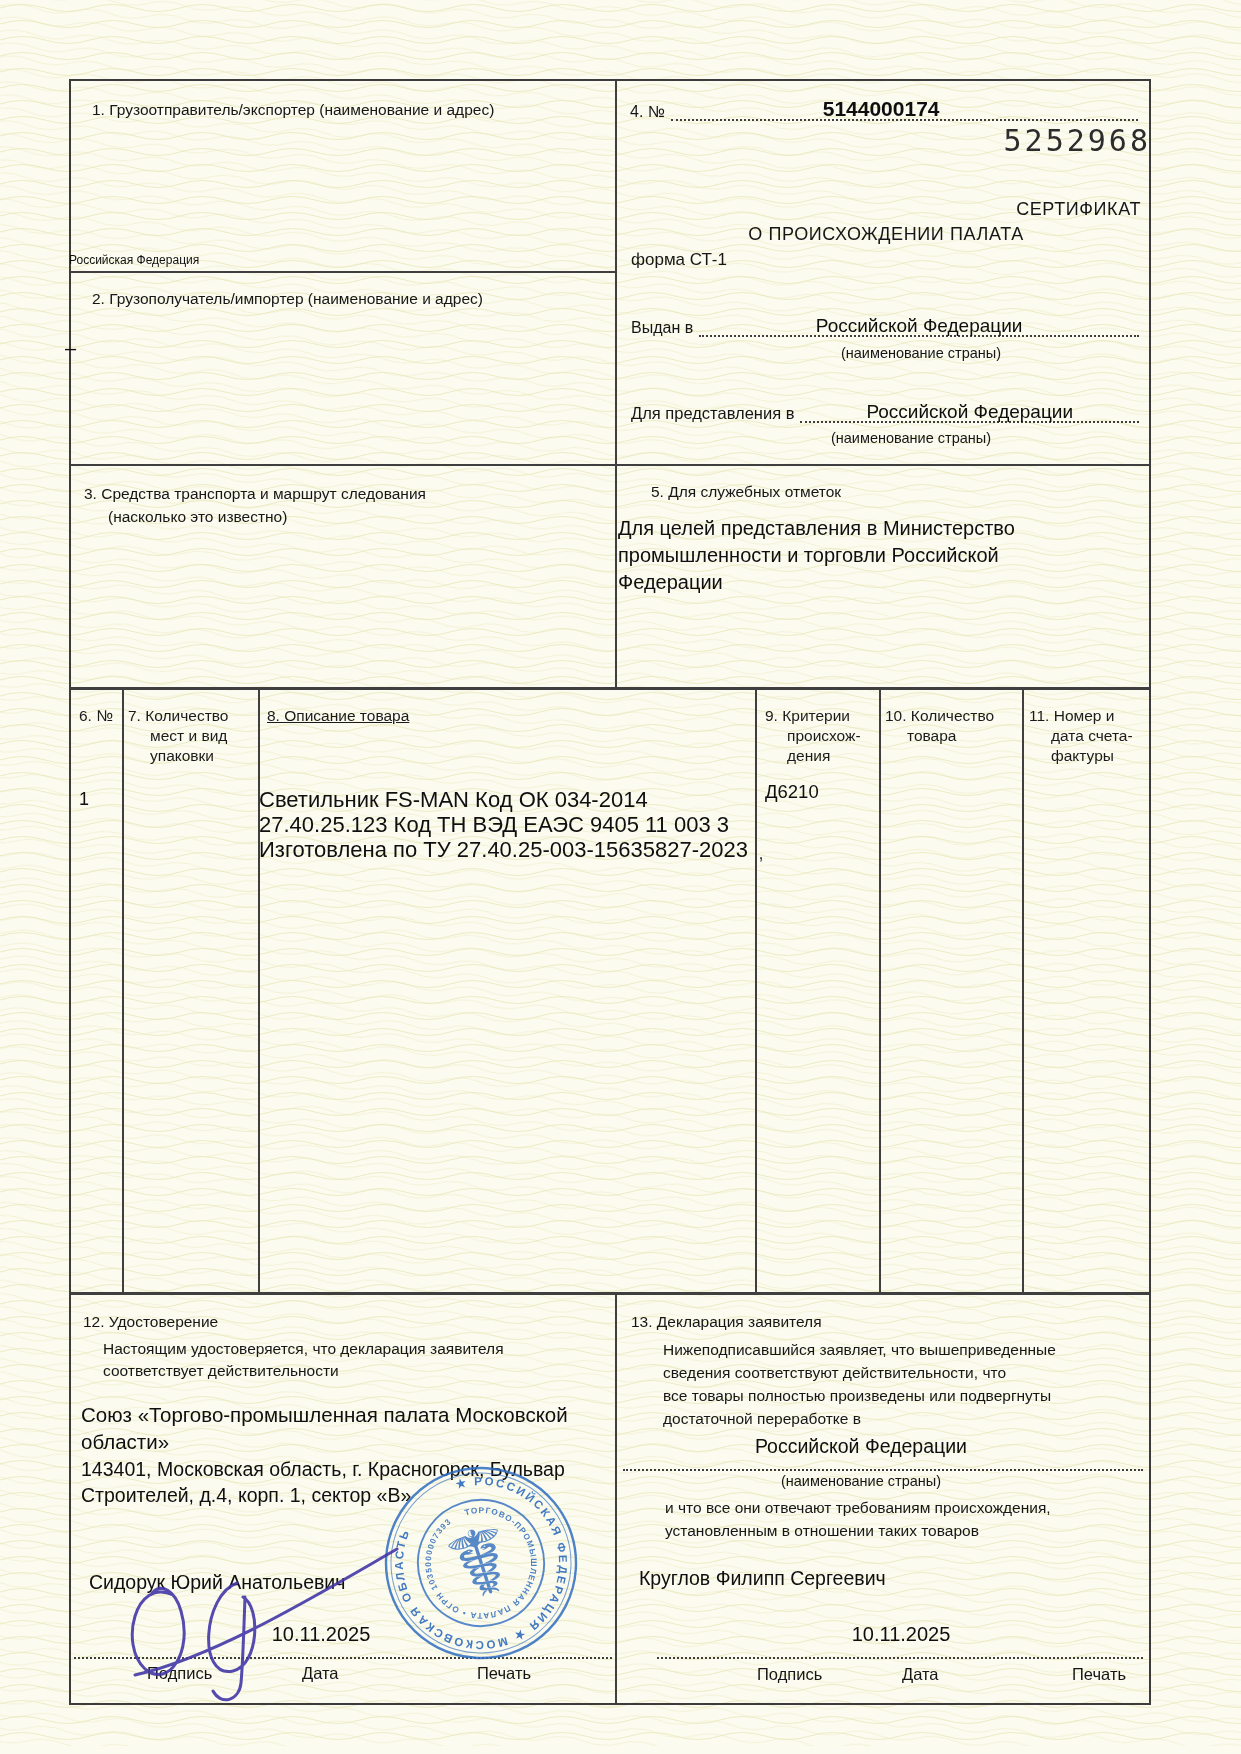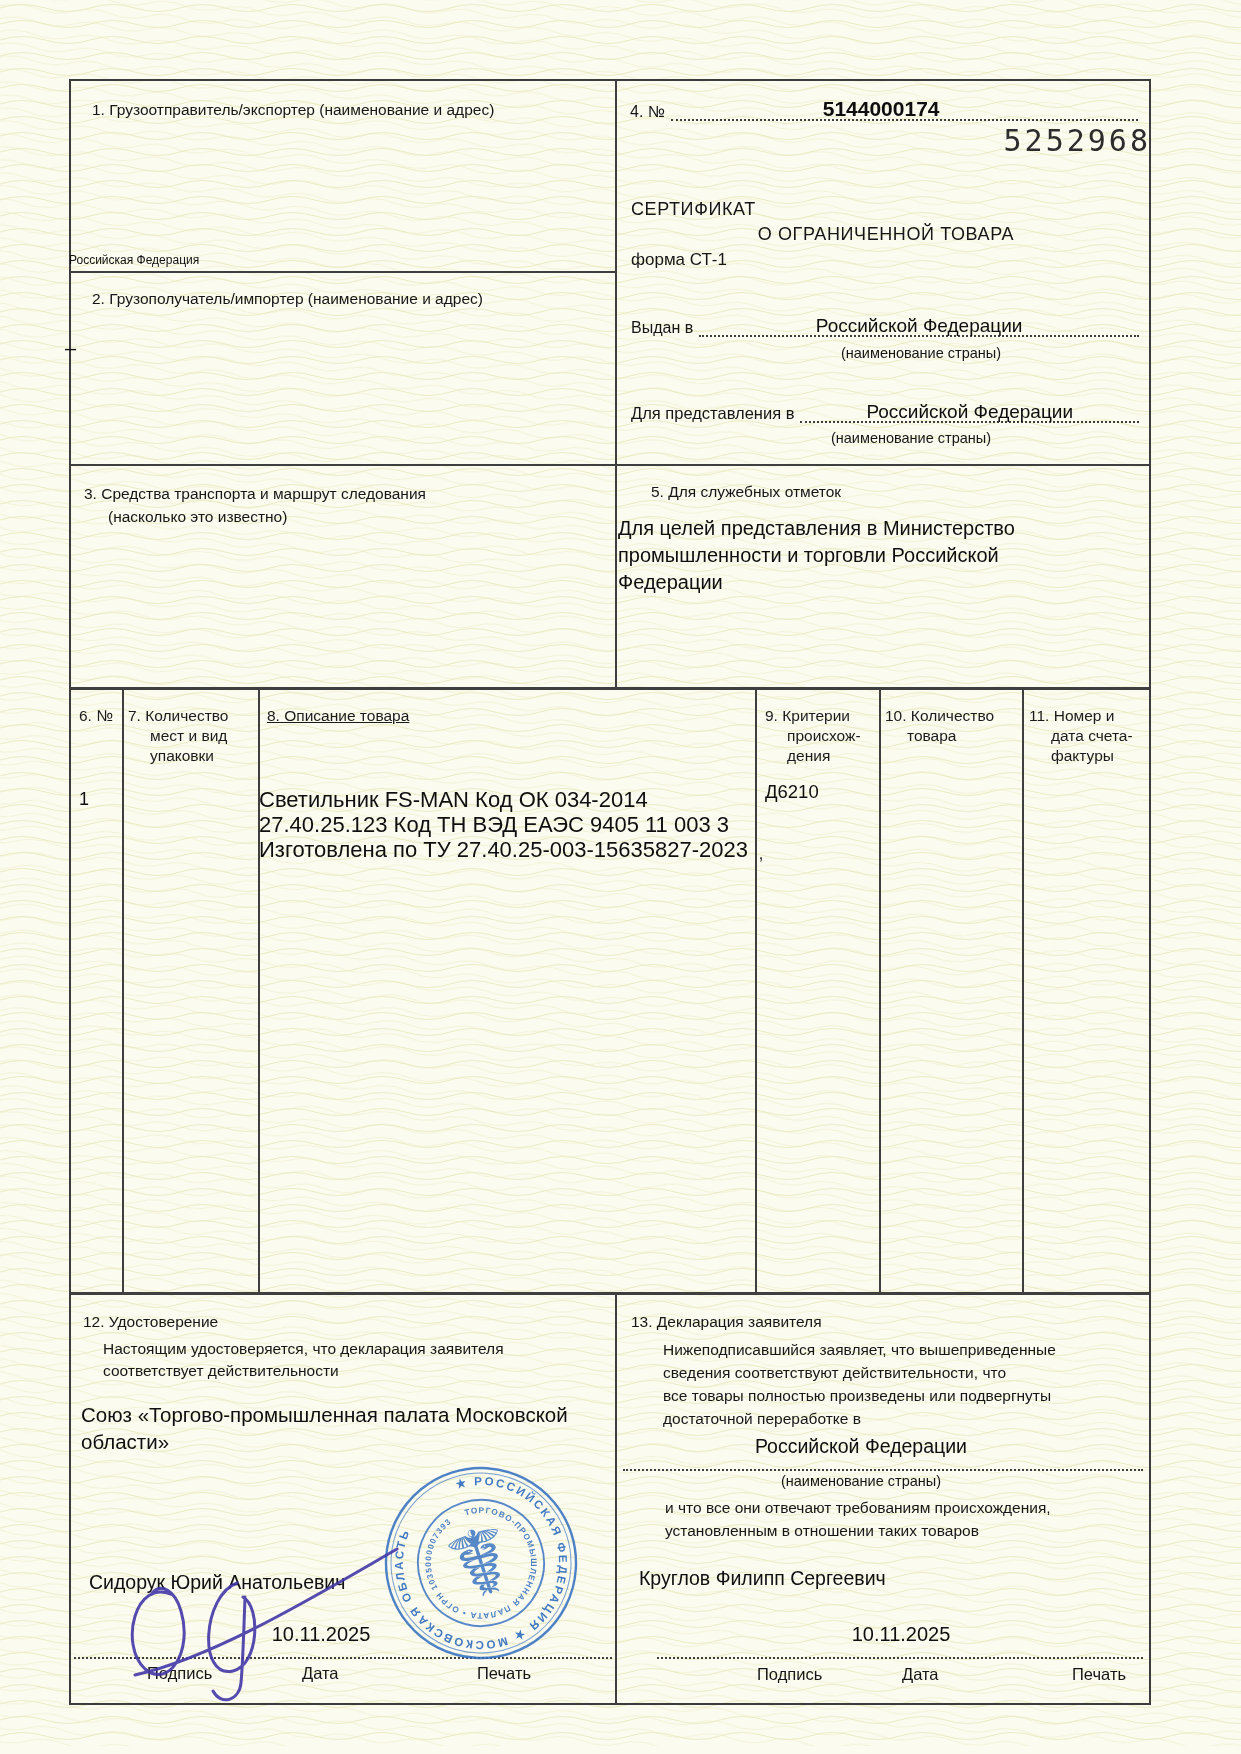--- a/index.html
+++ b/index.html
@@ -30,21 +30,21 @@
   .b3title{left:13px;top:404px;font-size:15.5px;}
   .b3sub{left:37px;top:427px;font-size:15.5px;}
   .rowdots{position:absolute;display:flex;align-items:flex-end;}
   .rowdots .lbl{margin-right:6px;white-space:nowrap;}
   .dotfill{flex:1;border-bottom:2px dotted #3e3e3e;position:relative;height:24px;}
   .b4row{left:559px;top:14px;width:508px;font-size:16px;}
   .numval{position:absolute;left:45%;transform:translateX(-50%);bottom:-2px;
           font-size:21px;font-weight:bold;color:#0e0e0e;white-space:nowrap;}
   .serial{left:810px;top:42px;width:270px;text-align:right;
           font-family:"DejaVu Sans Mono",monospace;font-size:30px;letter-spacing:3px;color:#2c2c2c;}
-  .ct1{left:560px;top:118px;width:510px;text-align:left;font-size:18px;letter-spacing:.6px;}
+  .ct1{left:560px;top:118px;width:510px;text-align:right;font-size:18px;letter-spacing:.6px;}
   .ct2{left:560px;top:143px;width:510px;text-align:center;font-size:18px;letter-spacing:.6px;}
   .ct3{left:560px;top:169px;width:510px;font-size:17px;}
   .issrow{left:560px;top:230px;width:508px;font-size:16px;}
   .valover{position:absolute;left:50%;transform:translateX(-50%);bottom:-2px;
            font-size:19px;color:#0e0e0e;white-space:nowrap;}
   .isshint{left:700px;top:264px;width:300px;text-align:center;font-size:14.5px;}
   .presrow{left:560px;top:316px;width:508px;font-size:16.5px;}
   .preshint{left:690px;top:349px;width:300px;text-align:center;font-size:14.5px;}
   .b5title{left:580px;top:402px;font-size:15.5px;}
   .b5note{left:547px;top:434px;font-size:20px;line-height:27px;color:#0f0f0f;}
@@ -136,21 +136,21 @@
     <div class="t b3sub">(насколько это известно)</div>
 
     <div class="rowdots b4row">
       <span class="lbl">4. №</span>
       <span class="dotfill">
         <b class="numval">5144000174</b>
       </span>
     </div>
     <div class="t serial">5252968</div>
     <div class="t ct1">СЕРТИФИКАТ</div>
-    <div class="t ct2">О ОГРАНИЧЕННОЙ ТОВАРА</div>
+    <div class="t ct2">О ПРОИСХОЖДЕНИИ ПАЛАТА</div>
     <div class="t ct3">форма СТ-1</div>
     <div class="rowdots issrow">
       <span class="lbl">Выдан в</span>
       <span class="dotfill">
         <span class="valover">Российской Федерации</span>
       </span>
     </div>
     <div class="t isshint">(наименование страны)</div>
     <div class="rowdots presrow">
       <span class="lbl">Для представления в</span>
@@ -183,20 +183,22 @@
 27.40.25.123 Код ТН ВЭД ЕАЭС 9405 11 003 3
 Изготовлена по ТУ 27.40.25-003-15635827-2023</div>
     <div class="t tv9">Д6210</div>
     <div class="t tmark">‚</div>
 
     <div class="t b12title">12. Удостоверение</div>
     <div class="t b12stmt pre">Настоящим удостоверяется, что декларация заявителя
 соответствует действительности</div>
     <div class="t b12org pre">Союз «Торгово-промышленная палата Московской
 области»</div>
+    <div class="t b12addr pre">143401, Московская область, г. Красногорск, Бульвар
+Строителей, д.4, корп. 1, сектор «В»</div>
     <div class="t b12name">Сидорук Юрий Анатольевич</div>
     <div class="t b12date">10.11.2025</div>
     <div class="t b12dots"></div>
     <div class="t b12lsig">Подпись</div>
     <div class="t b12ldate">Дата</div>
     <div class="t b12lstamp">Печать</div>
 
     <div class="t b13title">13. Декларация заявителя</div>
     <div class="t b13stmt pre">Нижеподписавшийся заявляет, что вышеприведенные
 сведения соответствуют действительности, что

